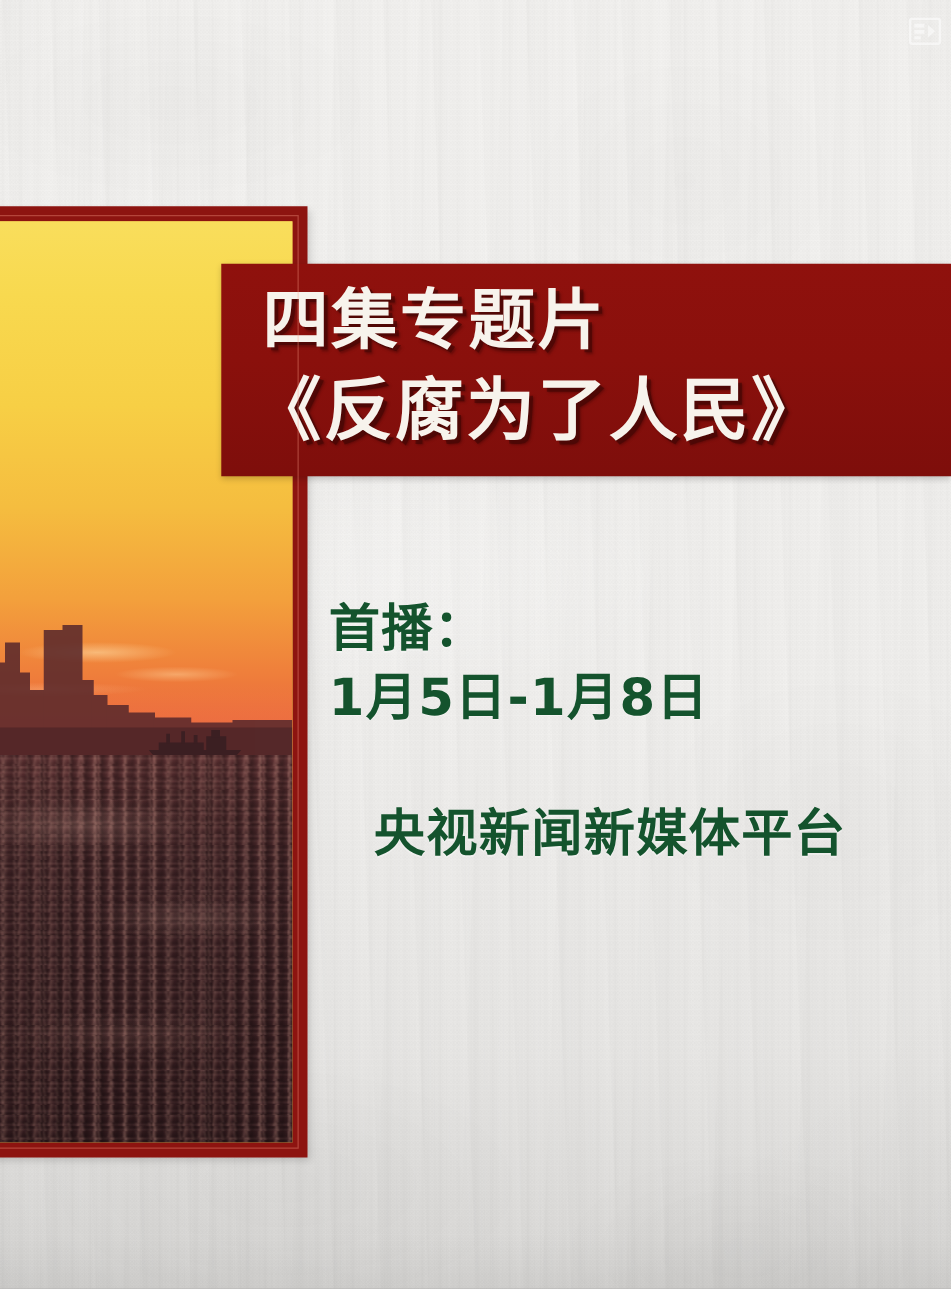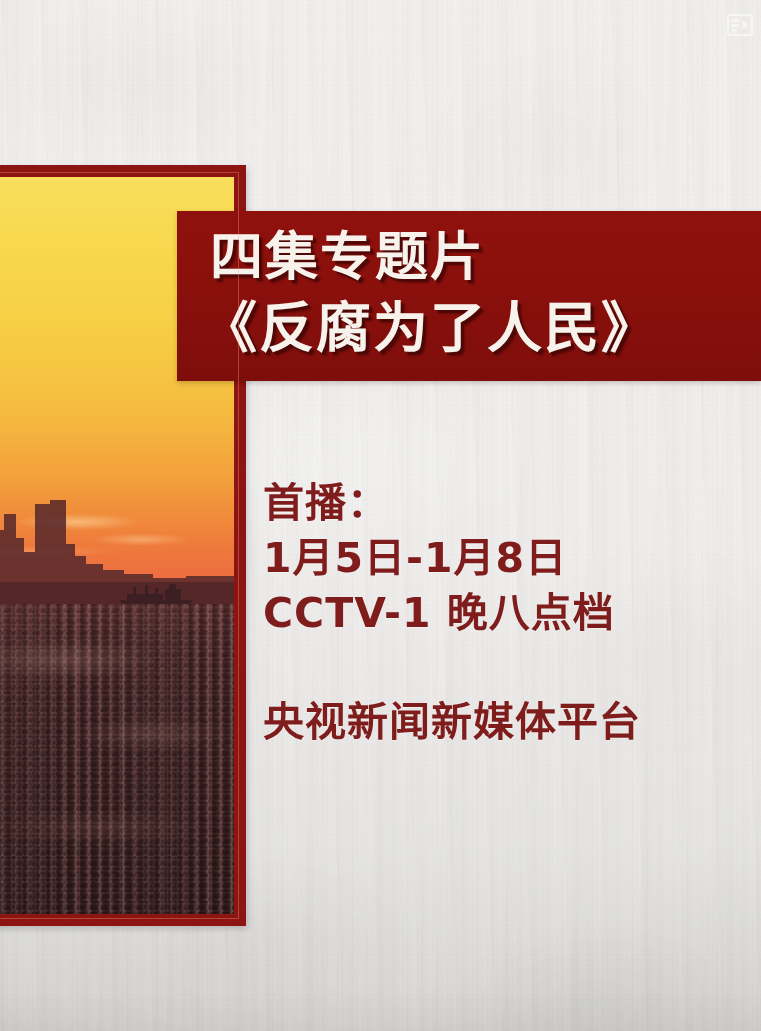--- a/index.html
+++ b/index.html
@@ -254,32 +254,32 @@
     font-family: "DejaVu Sans", "Liberation Sans", sans-serif;
     margin-left: -8px;
   }
 
   
   .info {
     position: absolute;
     left: 263px;
     top: 476px;
     width: 470px;
-    color: #7f1d1d;
+    color: #14532d;
     font-family: "DejaVu Sans", "Liberation Sans", sans-serif;
   }
   .info-line {
     font-size: 41px;
     line-height: 55px;
     font-weight: 700;
     letter-spacing: 1px;
     white-space: nowrap;
     text-shadow: 0 1px 0 rgba(255,255,255,.35);
   }
-  .info-block-2 { margin-top: 54px; }
+  .info-block-2 { margin-top: 54px; margin-left: 36px; }
 </style>
 </head>
 <body>
 
 <div class="poster">
 
   <div class="bg-base"></div>
   <div class="bg-streaks"></div>
   <div class="bg-blotches"></div>
   <div class="bg-grain"></div>
@@ -347,20 +347,19 @@
     <div class="banner-inner">
       <div class="title-line title-1">四集专题片</div>
       <div class="title-line title-2">《反腐为了人民》</div>
     </div>
   </div>
 
   <div class="info">
     <div>
       <div class="info-line">首播：</div>
       <div class="info-line">1月5日-1月8日</div>
-      <div class="info-line">CCTV-1  晚八点档</div>
     </div>
     <div class="info-block-2">
       <div class="info-line">央视新闻新媒体平台</div>
     </div>
   </div>
 
 </div>
 
 </body></html>

